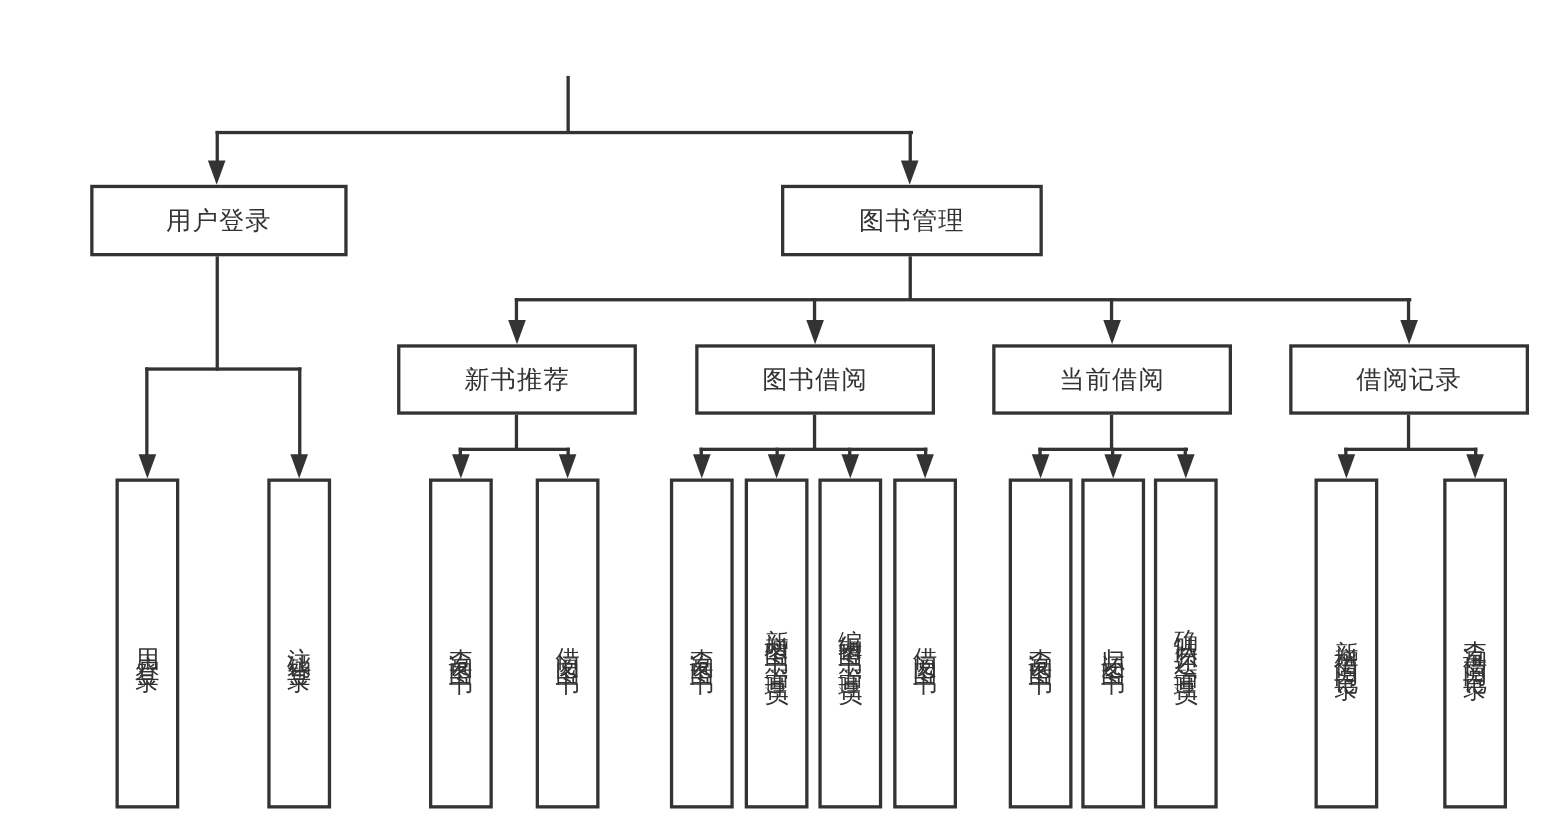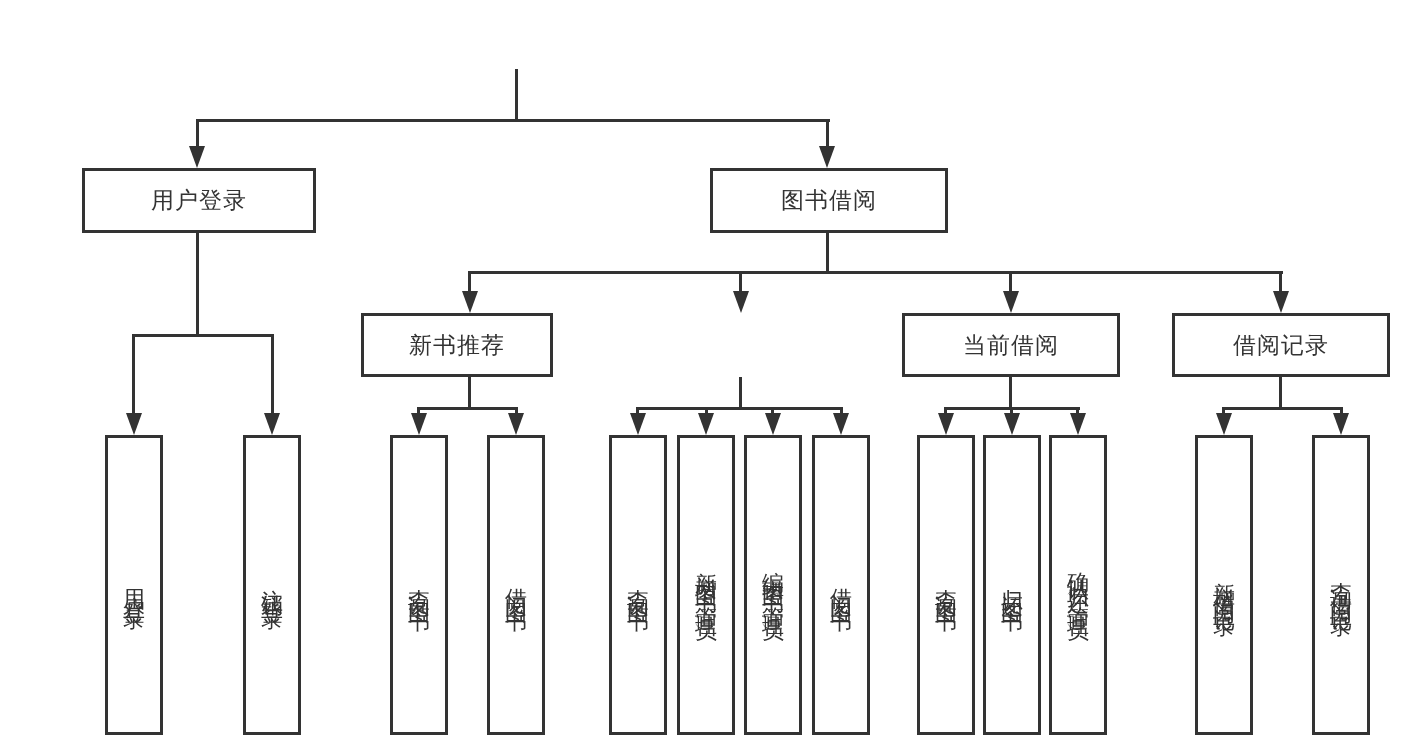--- a/index.html
+++ b/index.html
@@ -65,41 +65,42 @@
 
   <div class="line" style="left:196px; top:119px; width:634px; height:3px;"></div>
 
   <div class="line" style="left:196px; top:119px; width:3px; height:30px;"></div>
   <div class="arrow" style="left:189px; top:146px;"></div>
 
   <div class="line" style="left:826px; top:119px; width:3px; height:30px;"></div>
   <div class="arrow" style="left:819px; top:146px;"></div>
 
   <div class="box hbox" style="left:82px; top:168px; width:234px; height:65px;">用户登录</div>
-  <div class="box hbox" style="left:710px; top:168px; width:238px; height:65px;">图书借阅</div>
+  <div class="box hbox" style="left:710px; top:168px; width:238px; height:65px;">图书管理</div>
 
   <div class="line" style="left:196px; top:233px; width:3px; height:104px;"></div>
   <div class="line" style="left:132px; top:334px; width:142px; height:3px;"></div>
   <div class="line" style="left:132px; top:334px; width:3px; height:82px;"></div>
   <div class="arrow" style="left:126px; top:413px;"></div>
   <div class="line" style="left:271px; top:334px; width:3px; height:82px;"></div>
   <div class="arrow" style="left:264px; top:413px;"></div>
 
   <div class="line" style="left:826px; top:233px; width:3px; height:40px;"></div>
   <div class="line" style="left:468px; top:271px; width:815px; height:3px;"></div>
   <div class="line" style="left:468px; top:271px; width:3px; height:24px;"></div>
   <div class="arrow" style="left:462px; top:291px;"></div>
   <div class="line" style="left:739px; top:271px; width:3px; height:24px;"></div>
   <div class="arrow" style="left:733px; top:291px;"></div>
   <div class="line" style="left:1009px; top:271px; width:3px; height:24px;"></div>
   <div class="arrow" style="left:1003px; top:291px;"></div>
   <div class="line" style="left:1279px; top:271px; width:3px; height:24px;"></div>
   <div class="arrow" style="left:1273px; top:291px;"></div>
 
-  <div class="box hbox" style="left:361px; top:313px; width:192px; height:64px;">新书推荐</div>
+  <div class="box hbox" style="left:361px; top:313px; width:218px; height:64px;">新书推荐</div>
+  <div class="box hbox" style="left:632px; top:313px; width:218px; height:64px;">图书借阅</div>
   <div class="box hbox" style="left:1172px; top:313px; width:218px; height:64px;">借阅记录</div>
   <div class="box hbox" style="left:902px; top:313px; width:218px; height:64px;">当前借阅</div>
 
   <div class="line" style="left:468px; top:377px; width:3px; height:33px;"></div>
   <div class="line" style="left:417px; top:407px; width:101px; height:3px;"></div>
   <div class="line" style="left:417px; top:407px; width:3px; height:9px;"></div>
   <div class="arrow" style="left:411px; top:413px;"></div>
   <div class="line" style="left:515px; top:407px; width:3px; height:9px;"></div>
   <div class="arrow" style="left:508px; top:413px;"></div>
 

